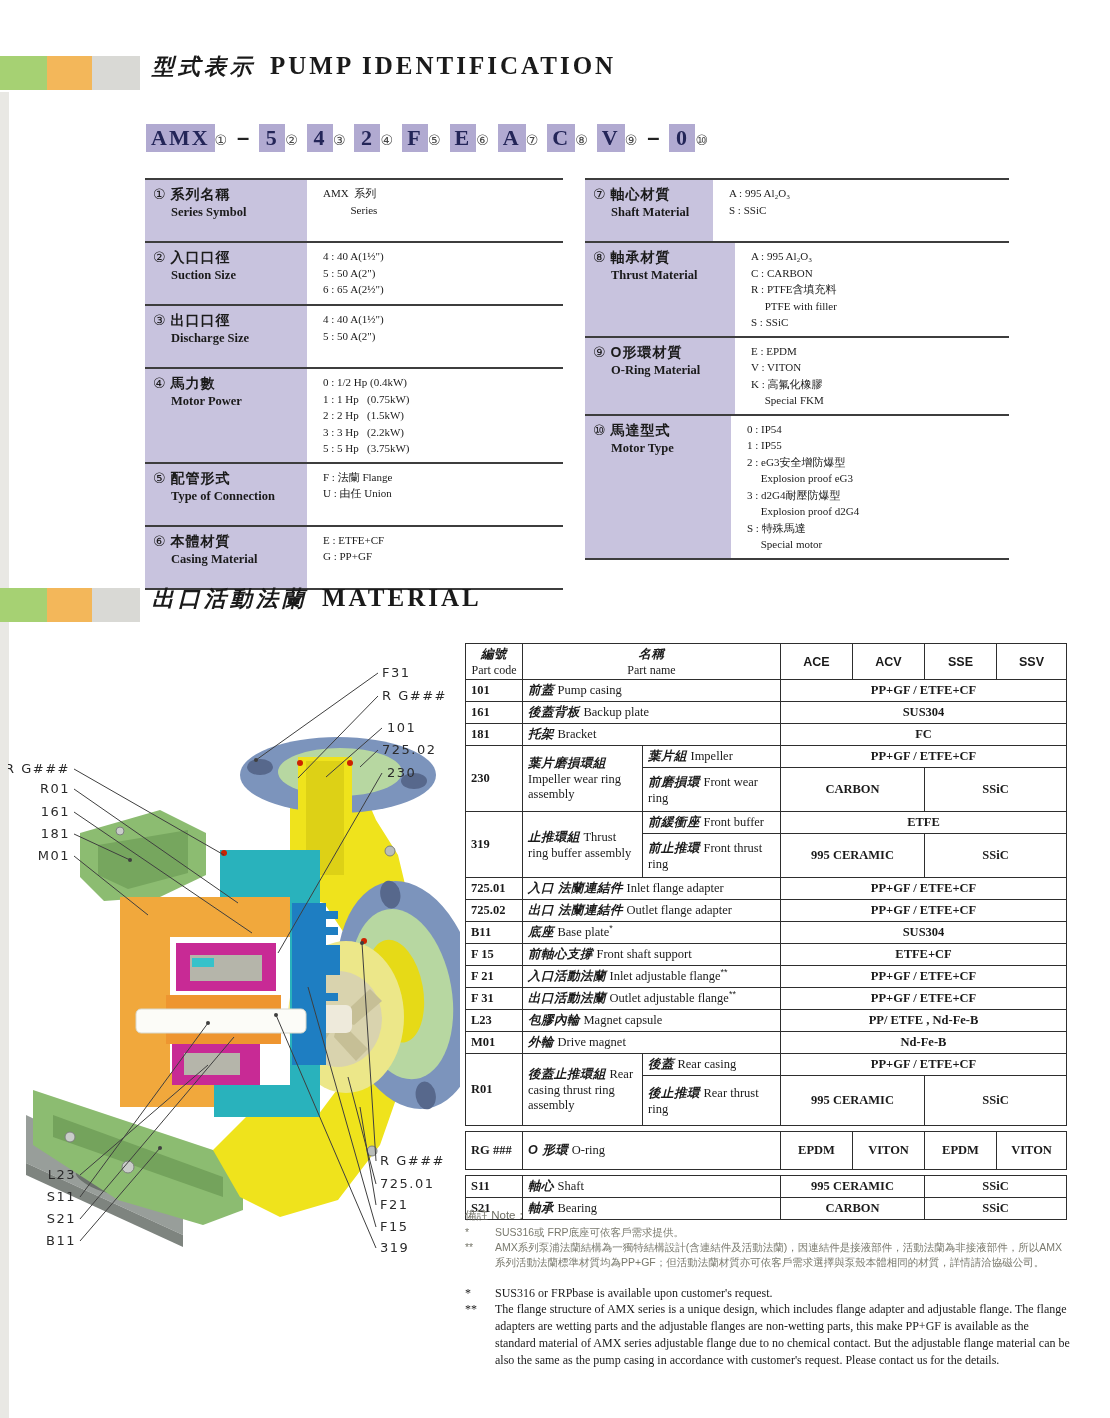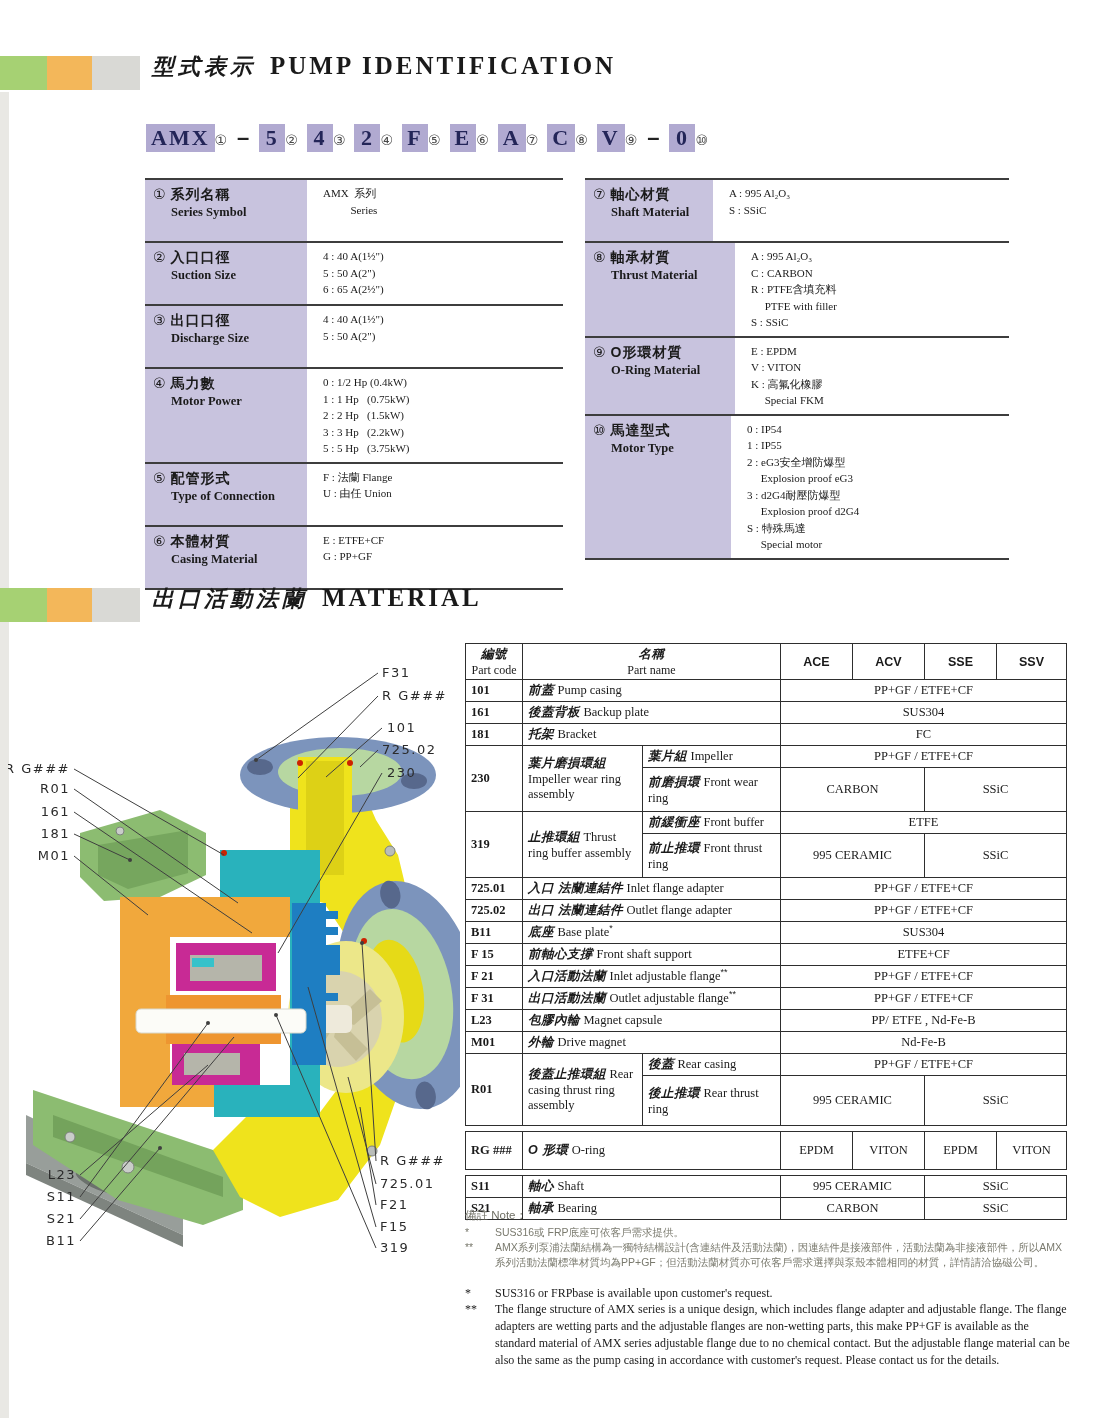--- a/index.html
+++ b/index.html
@@ -32,21 +32,21 @@
   .sopts{flex:1;padding:5px 2px 5px 16px;}
   .opt{white-space:pre-wrap;font-family:"Liberation Serif",serif;font-size:11px;line-height:1.5;}
   
   #mtwrap{position:absolute;left:465px;top:643px;width:601px;}
   #mtwrap table{border-collapse:collapse;width:601px;table-layout:fixed;}
   #mtwrap td,#mtwrap th{border:1px solid #2e2e2e;padding:1px 5px;font-size:12.5px;vertical-align:middle;
      overflow:hidden;}
   #mtwrap th{font-weight:bold;text-align:center;}
   .mt2,.mt3{margin-top:5px;}
   td.code{font-family:"Liberation Serif",serif;font-weight:bold;text-align:left;padding-left:6px;}
-  td.val{font-family:"Liberation Serif",serif;font-weight:normal;text-align:center;}
+  td.val{font-family:"Liberation Serif",serif;font-weight:bold;text-align:center;}
   .zh{font-weight:bold;letter-spacing:0.5px;font-style:italic;}
   .en{font-family:"Liberation Serif",serif;font-weight:normal;}
   th .en{display:block;font-size:12px;}
   tr.h{height:36px;}
   tr.std{height:22px;}
   tr.suba{height:22px;}
   tr.subb{height:44px;}
   tr.subb2{height:50px;}
   tr.rg{height:38px;}
   sup{font-size:9px;}

